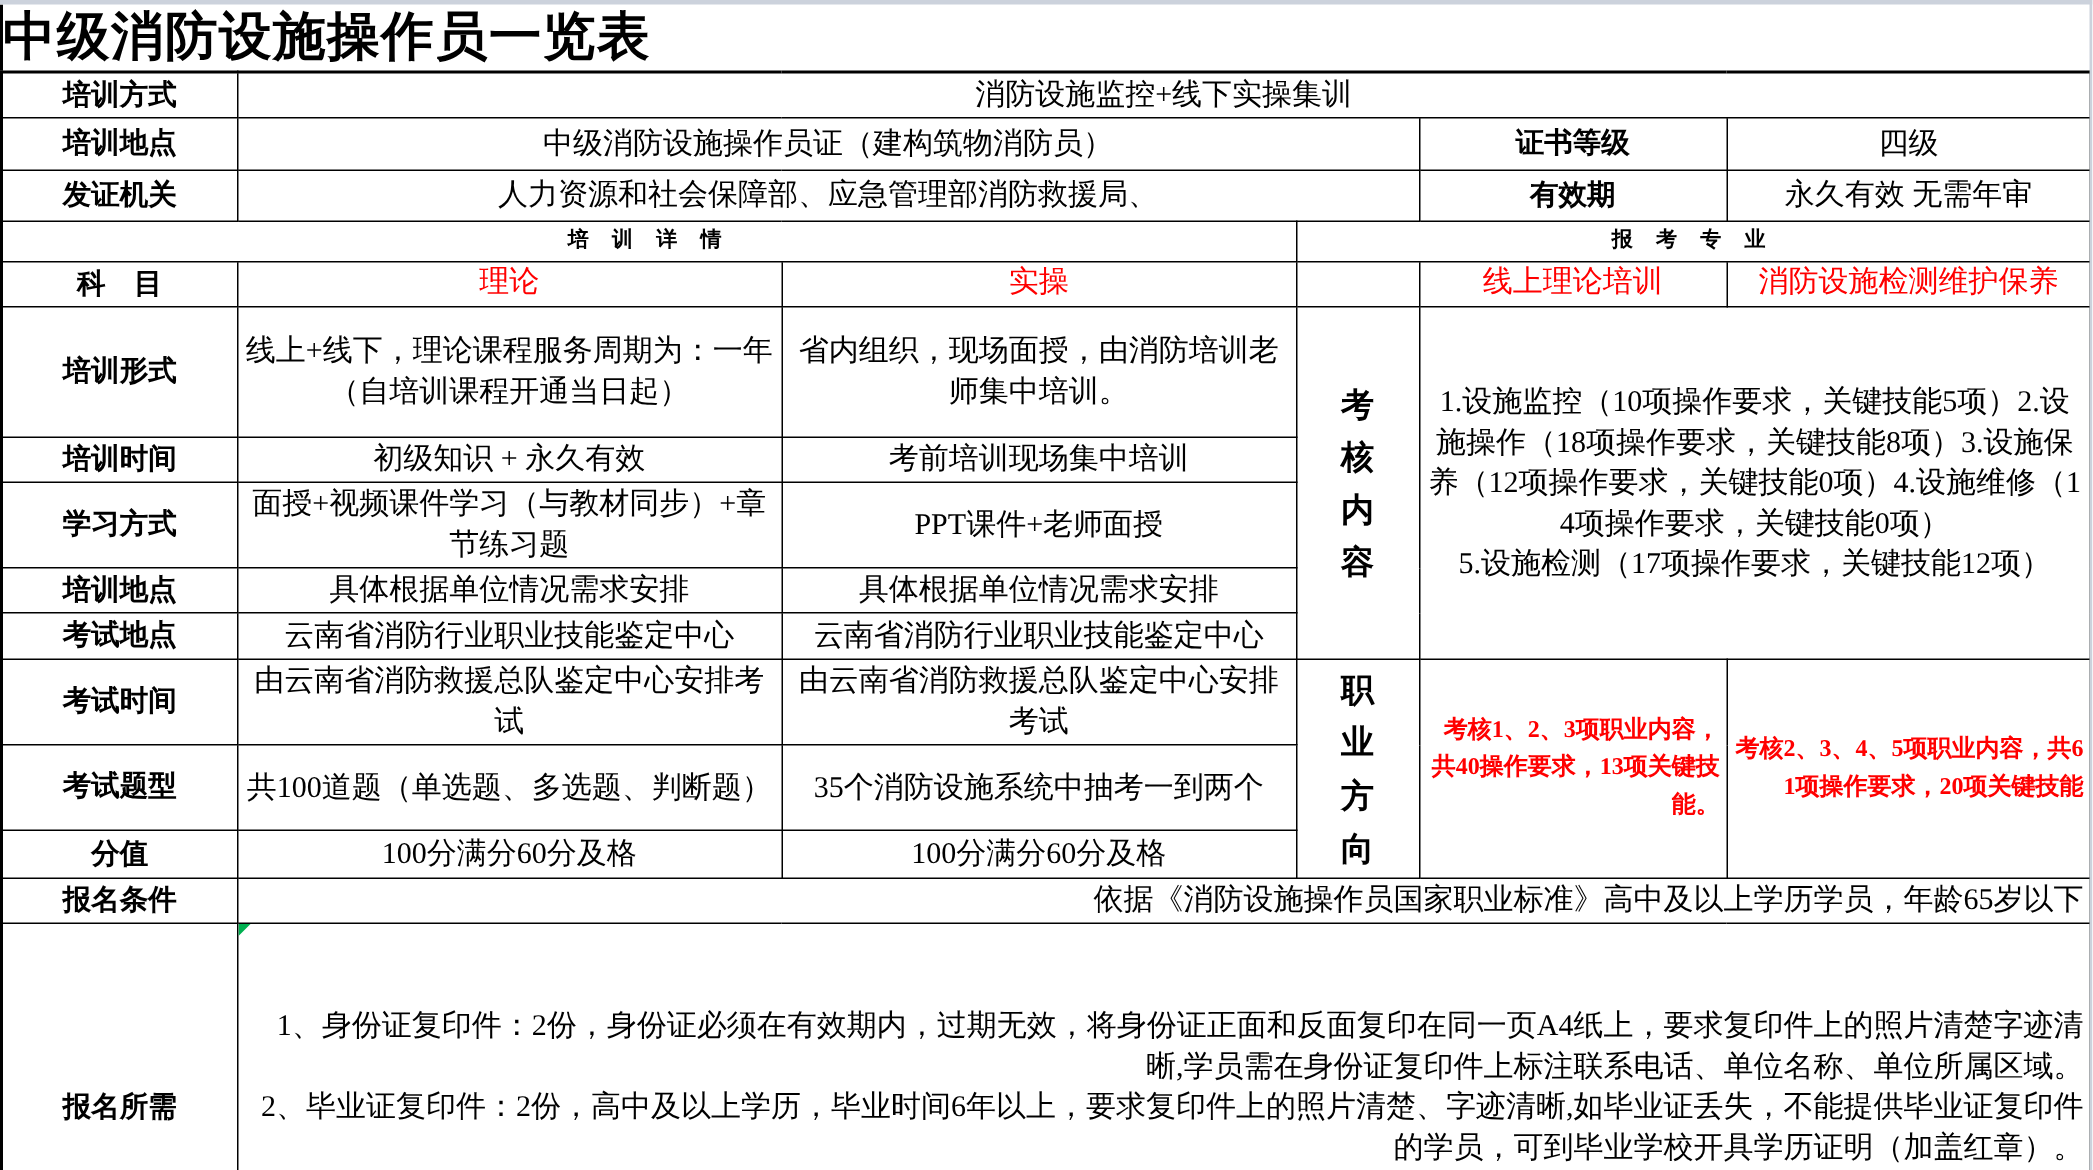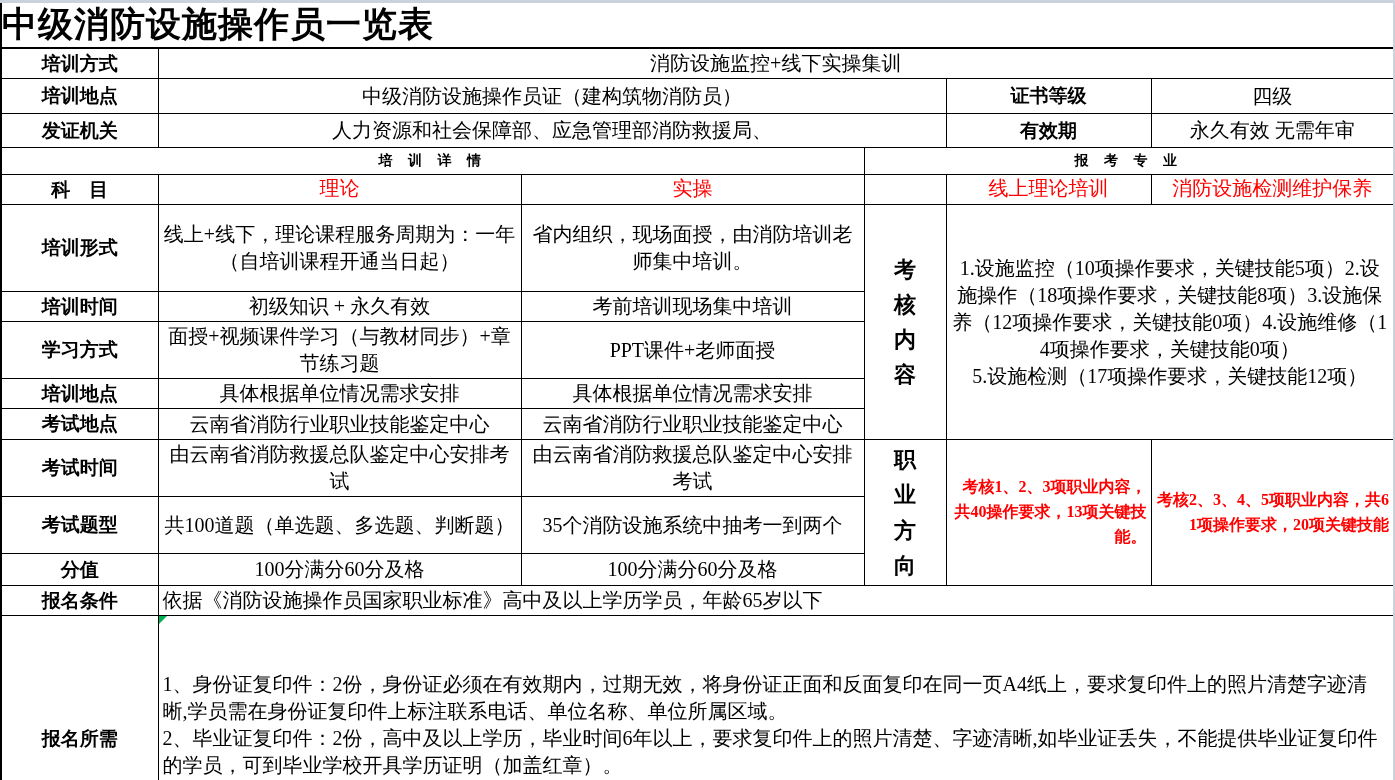--- a/index.html
+++ b/index.html
@@ -43,21 +43,21 @@
   .lbl { font-weight: bold; font-size: 19px; font-family: Liberation Serif, serif; }
   .sect { font-weight: bold; font-size: 14px; letter-spacing: 6px; }
   .red { color: #ff0000; font-family: Liberation Mono, monospace; }
   .redbold { color: #ff0000; font-weight: bold; font-size: 16px; line-height: 1.55; text-align: right; }
   .vert-cell div {
     width: 1.15em; margin: 0 auto;
     font-weight: bold; font-size: 22px;
     line-height: 1.6; word-break: break-all;
     text-align: center;
   }
-  .left { text-align: left; }
+  .left { text-align: right; }
   .prewrap { white-space: pre-line; }
   .req-cell { position: relative; }
   .tri {
     position: absolute; top: 0; left: 0;
     width: 0; height: 0;
     border-top: 8px solid #00b050;
     border-right: 8px solid transparent;
   }
 </style>
 </head>

